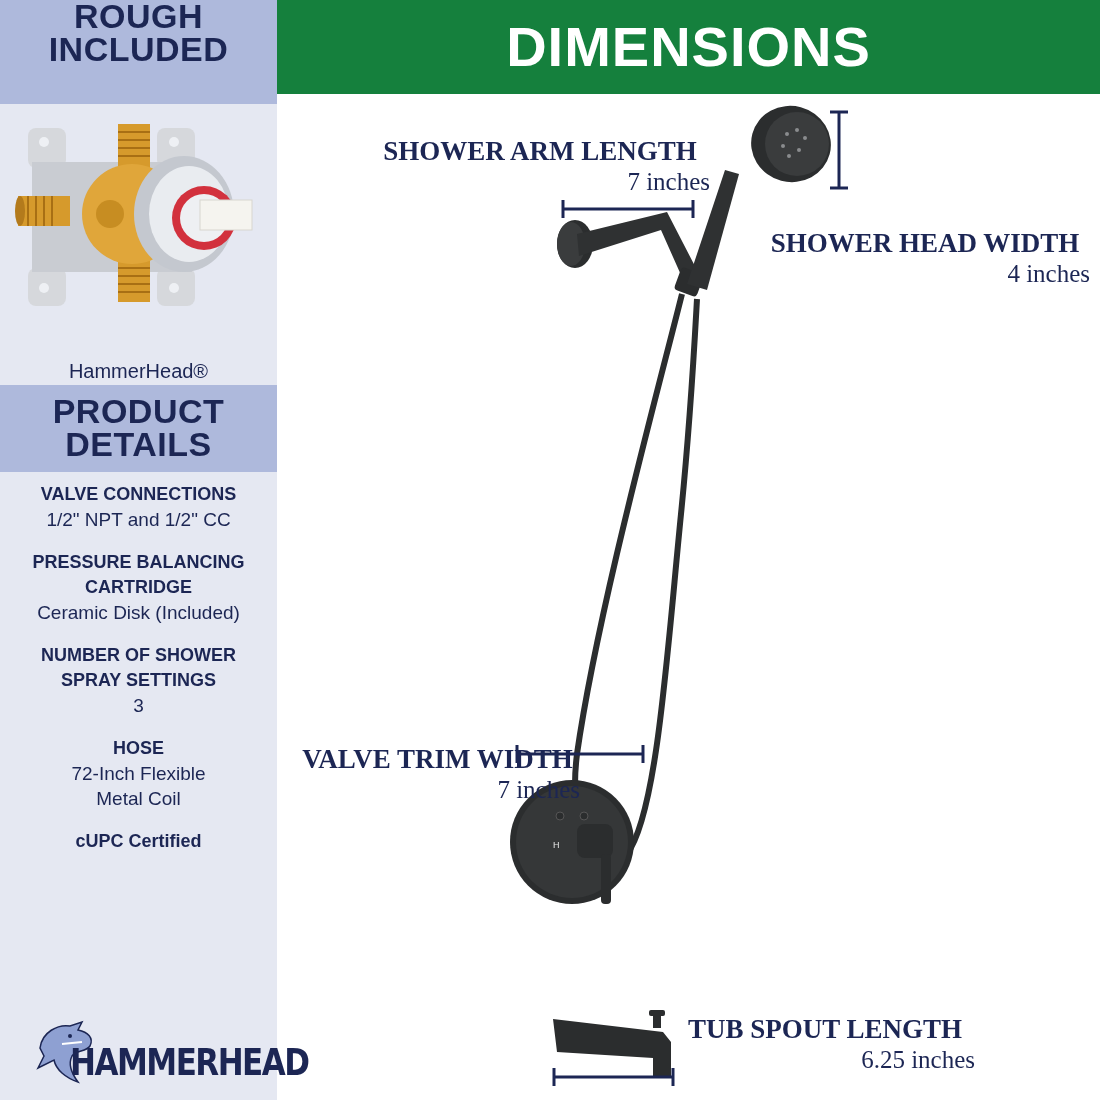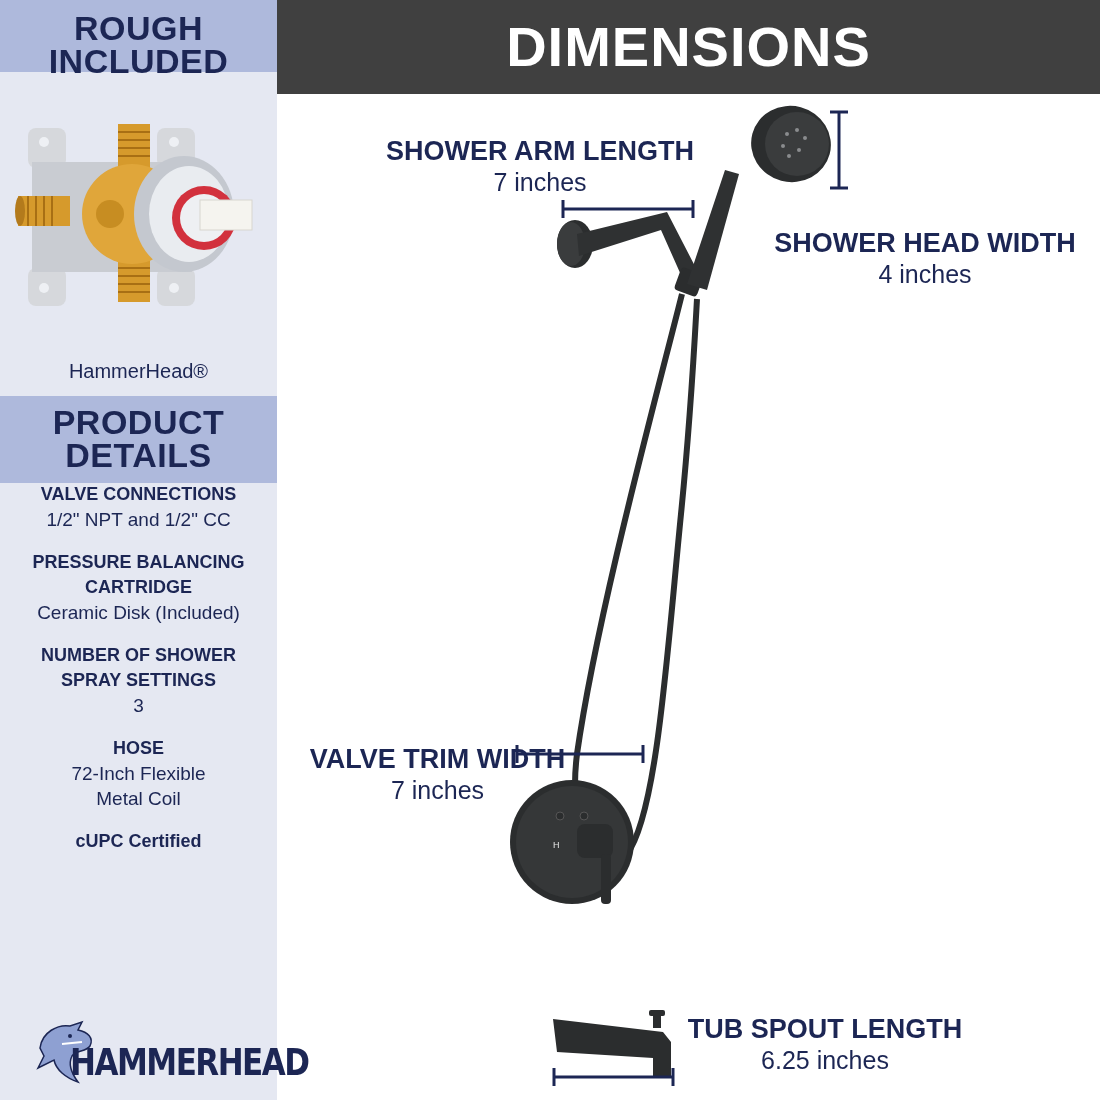--- a/index.html
+++ b/index.html
@@ -1,39 +1,39 @@
 <!DOCTYPE html>
 <html><head>
   <meta charset="utf-8">
   <style>
     * { box-sizing: border-box; margin: 0; padding: 0; }
     html, body { width: 1100px; height: 1100px; overflow: hidden; background: #ffffff; }
     body { font-family: "Liberation Sans", "DejaVu Sans", sans-serif; color: #1c2654; position: relative; }
 
     .sidebar { position: absolute; left: 0; top: 0; width: 277px; height: 1100px; background: #e5e8f2; }
     .side-header { background: #aeb9dc; text-align: center; color: #1c2654; font-weight: 700; font-size: 34px; line-height: 33px; letter-spacing: 0.5px; }
-    .side-header.rough { height: 72px; padding-top: 12px; }
-    .side-header.details { position: absolute; top: 396px; left: 0; width: 277px; height: 87px; padding-top: 10px; }
+    .side-header.rough { height: 104px; }
+    .side-header.details { position: absolute; top: 385px; left: 0; width: 277px; height: 87px; padding-top: 10px; }
 
     .valve-img { position: absolute; left: 14px; top: 118px; width: 250px; height: 190px; }
     .valve-caption { position: absolute; top: 314px; left: 0; width: 277px; text-align: center; font-size: 20px; line-height: 26px; color: #1c2654; margin-top: 44px; }
 
     .details-list { position: absolute; top: 482px; left: 0; width: 277px; text-align: center; }
     .detail { margin-bottom: 18px; }
     .detail .lbl { font-weight: 700; font-size: 18px; line-height: 25px; color: #1c2654; }
     .detail .val { font-size: 19px; line-height: 25px; color: #1c2654; }
 
     .logo { position: absolute; left: 32px; top: 1018px; width: 210px; height: 68px; }
     .logo-text { position: absolute; left: 70px; top: 1040px; font-weight: 900; font-size: 31px; letter-spacing: -1.5px; color: #1c2654; font-family: "DejaVu Sans", sans-serif; transform: scaleY(1.2); transform-origin: left top; }
 
-    .title-bar { position: absolute; left: 277px; top: 0; width: 823px; height: 94px; background: #404040; color: #ffffff; text-align: center; font-weight: 700; font-size: 56px; line-height: 94px; letter-spacing: 1px; }
-
-    .dim-label { position: absolute; text-align: center; color: #1c2654; }
+    .title-bar { position: absolute; left: 277px; top: 0; width: 823px; height: 94px; background: #15803d; color: #ffffff; text-align: center; font-weight: 700; font-size: 56px; line-height: 94px; letter-spacing: 1px; }
+
+    .dim-label { position: absolute; text-align: center; color: #1c2654; font-family: Liberation Serif, serif; }
     .dim-label .lbl { font-weight: 700; font-size: 27px; line-height: 31px; white-space: nowrap; }
-    .dim-label .val { font-size: 25px; line-height: 30px; }
+    .dim-label .val { font-size: 25px; line-height: 30px; text-align: right; }
 
     .product-svg { position: absolute; left: 277px; top: 94px; }
   </style>
 </head>
 <body>
 
 <div class="sidebar">
   <div class="side-header rough">
     <div>ROUGH</div>
     <div>INCLUDED</div>

